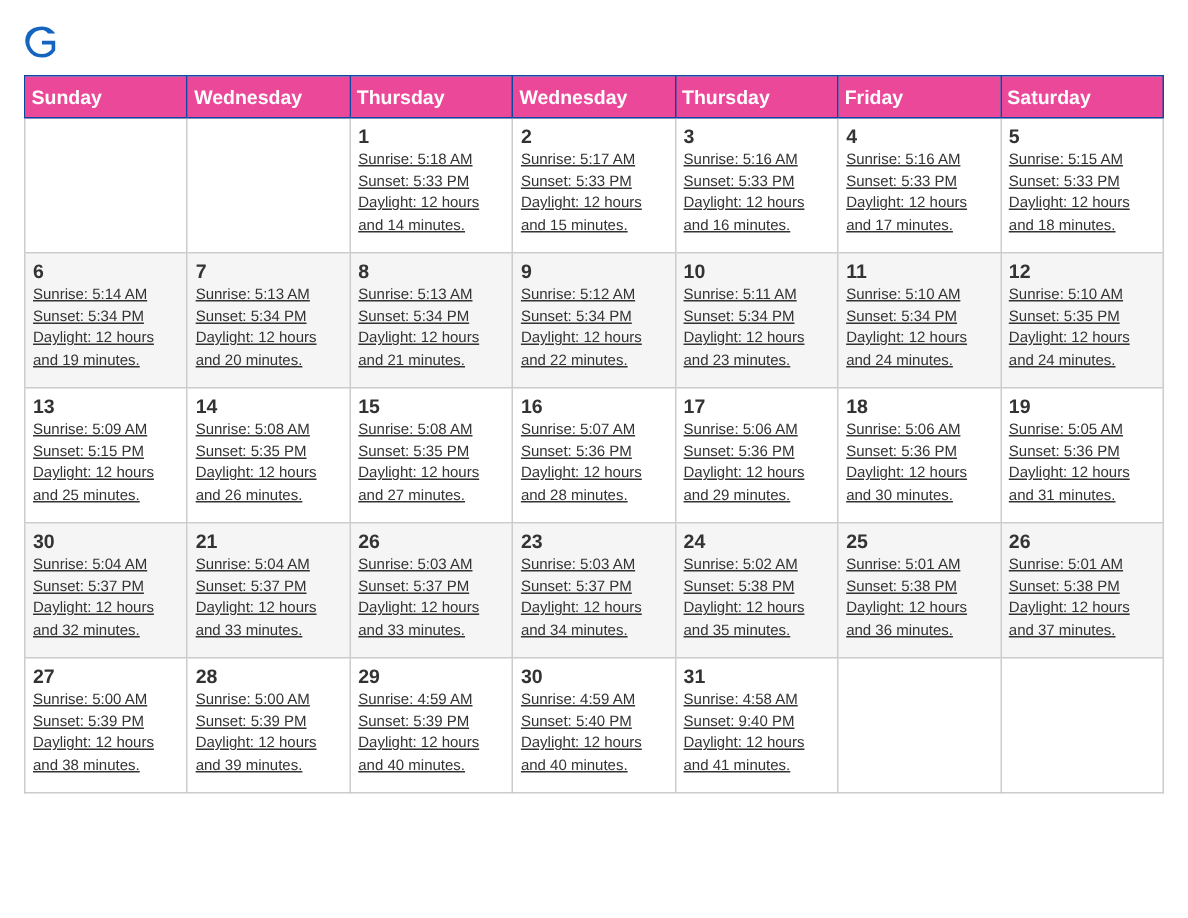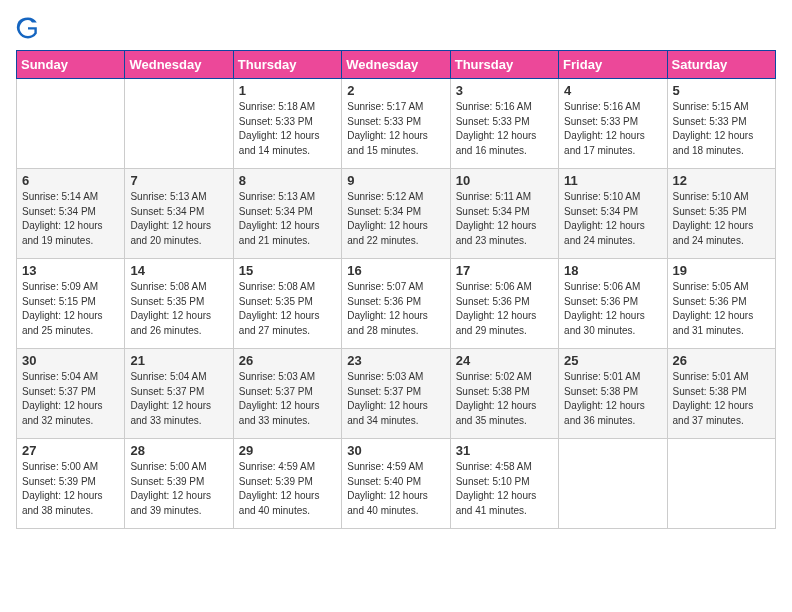--- a/index.html
+++ b/index.html
@@ -73,20 +73,21 @@
       font-size: 13px;
       font-weight: bold;
       color: #333;
       display: block;
       margin-bottom: 2px;
     }
     .day-info {
       font-size: 10px;
       color: #333;
       line-height: 1.45;
+      text-decoration: underline;
     }
     tr:nth-child(even) td {
       background-color: #f5f5f5;
     }
     tr:nth-child(odd) td {
       background-color: #fff;
     }
     td.empty {
       background-color: #fff;
     }
@@ -339,21 +340,21 @@
         <td>
           <span class="day-number">30</span>
           <div class="day-info">Sunrise: 4:59 AM
 Sunset: 5:40 PM
 Daylight: 12 hours
 and 40 minutes.</div>
         </td>
         <td>
           <span class="day-number">31</span>
           <div class="day-info">Sunrise: 4:58 AM
-Sunset: 5:10 PM
+Sunset: 9:40 PM
 Daylight: 12 hours
 and 41 minutes.</div>
         </td>
         <td class="empty"></td>
         <td class="empty"></td>
       </tr>
     </tbody>
 </table>
 
 </body></html>

